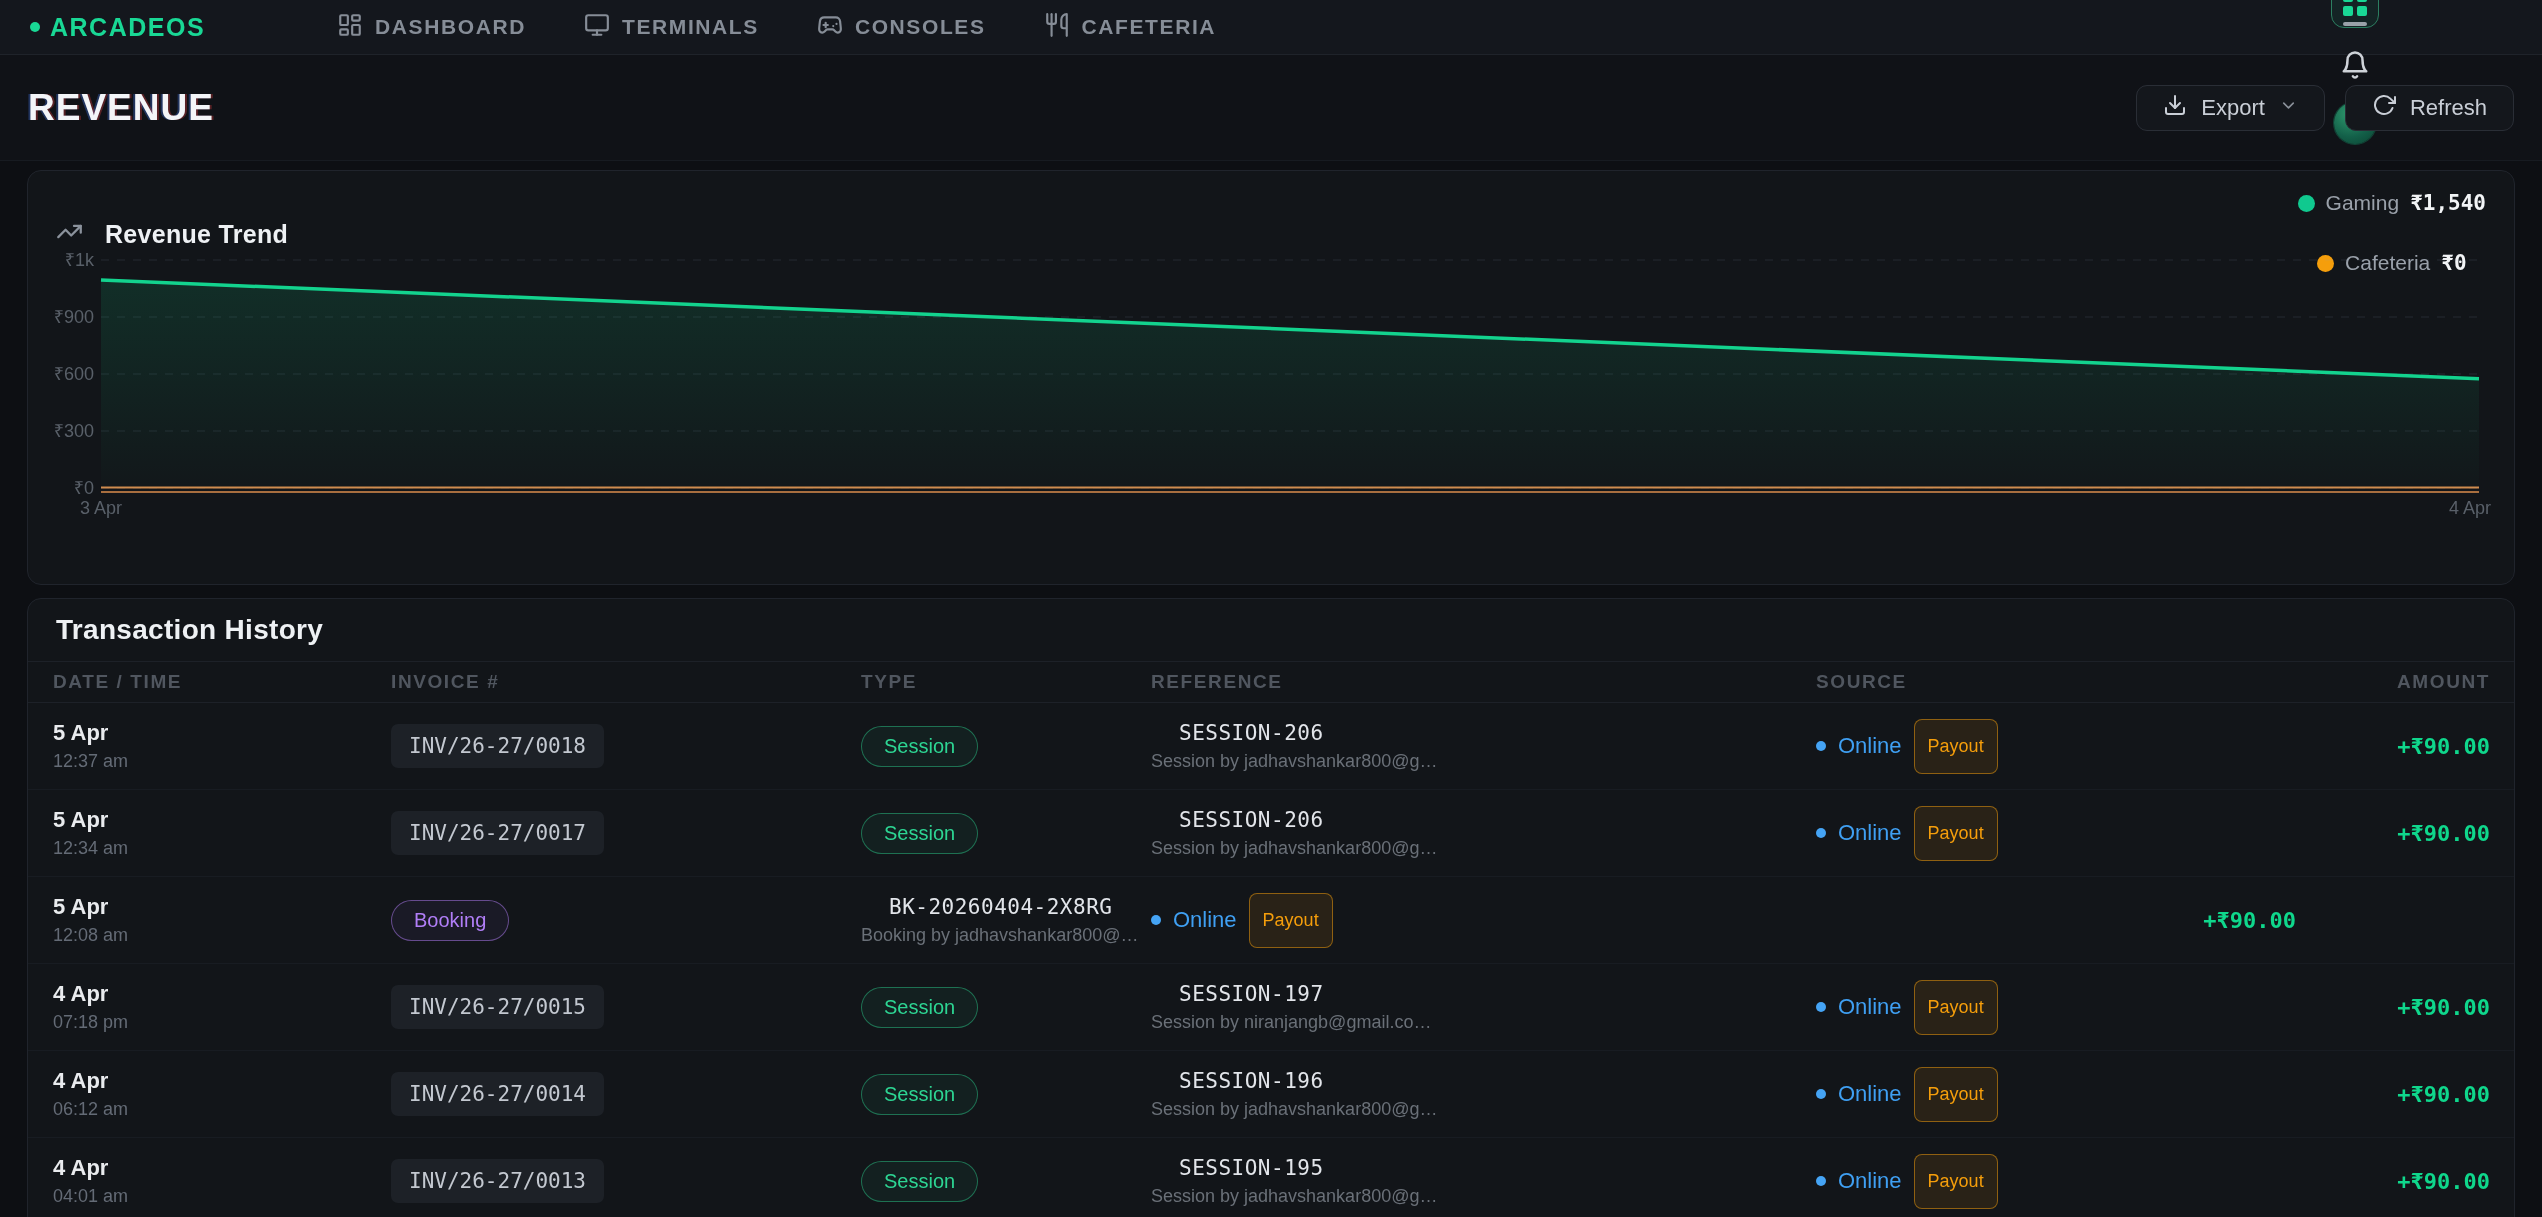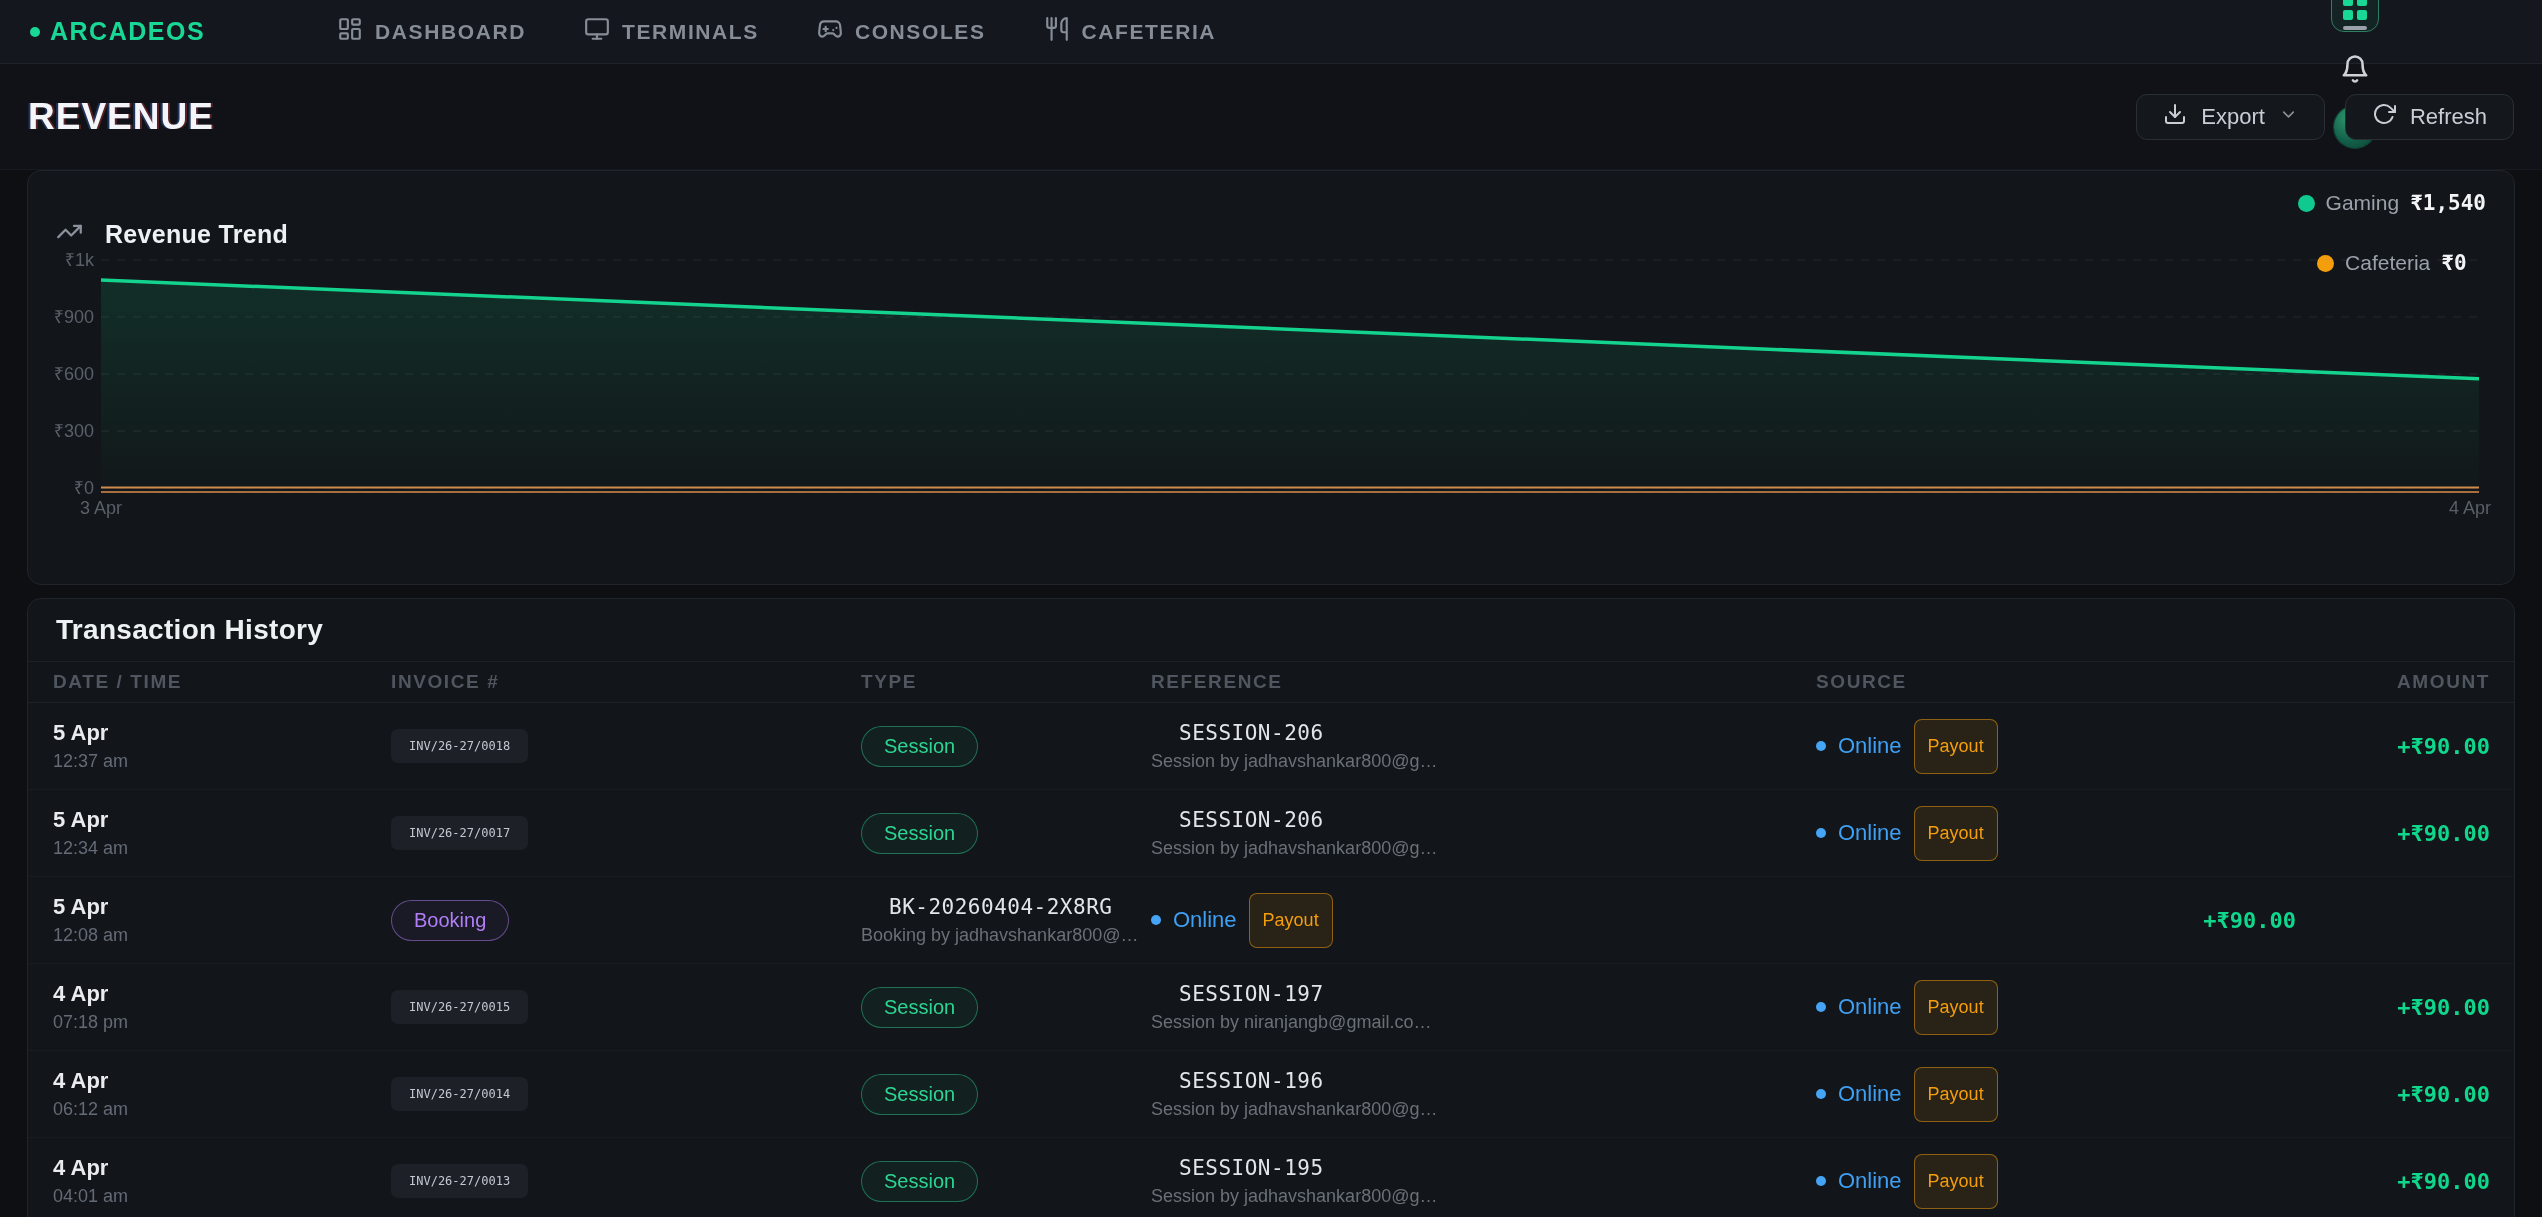--- a/index.html
+++ b/index.html
@@ -1,21 +1,21 @@
 <!DOCTYPE html>
 <html><head>
 <meta charset="utf-8">
 <style>
   * { margin:0; padding:0; box-sizing:border-box; }
   html,body { background:#0a0c0f; }
   body { width:2542px; height:1217px; overflow:hidden; font-family:"Liberation Sans", sans-serif; color:#e6e9ed; position:relative; }
   .page { position:absolute; inset:0; background:#0d0f13; }
 
   
-  .topbar { height:64px; background:#14171d; border-bottom:1px solid #1f232a; display:flex; align-items:center; padding:0 14px 0 30px; }
+  .topbar { height:55px; background:#14171d; border-bottom:1px solid #1f232a; display:flex; align-items:center; padding:0 14px 0 30px; }
   .brand { display:flex; align-items:center; gap:10px; color:#19d895; font-weight:700; font-size:25px; letter-spacing:1.5px; }
   .brand-dot { width:10px; height:10px; border-radius:50%; background:#19d895; }
   .nav { display:flex; align-items:center; gap:58px; margin-left:132px; }
   .nav-item { display:flex; align-items:center; gap:12px; color:#868d97; font-size:21px; font-weight:600; letter-spacing:1.6px; cursor:pointer; }
   .nav-item svg { width:26px; height:26px; stroke:#868d97; fill:none; stroke-width:2; stroke-linecap:round; stroke-linejoin:round; }
   .top-right { margin-left:auto; display:flex; align-items:center; gap:22px;flex-direction:column; }
   .venue-pill { display:flex; align-items:center; gap:13px; background:#1a1d23; border:1px solid #262a31; border-radius:11px; padding:10px 20px; font-size:21px; color:#c7ccd3; cursor:pointer; }
   .venue-dot { width:10px; height:10px; border-radius:50%; background:#19d895; }
   .venue-pill svg { width:20px; height:20px; stroke:#7d848e; fill:none; stroke-width:2.4; stroke-linecap:round; stroke-linejoin:round; }
   .grid-btn { position:relative; width:48px; height:48px; border-radius:13px; border:1px solid #2c7f61; background:rgba(25,216,149,0.07); display:flex; align-items:center; justify-content:center; cursor:pointer; }
@@ -53,21 +53,21 @@
   .table-panel { top:598px; height:640px; }
   .table-title-bar { padding:15px 28px; border-bottom:1px solid #1d2128; }
   .table-title { font-size:28px; font-weight:700; color:#eef1f4; letter-spacing:0.3px; }
   .thead, .trow { display:grid; grid-template-columns:338px 470px 290px 665px 480px 1fr; align-items:center; padding:0 24px 0 25px; }
   .thead { height:41px; border-bottom:1px solid #1d2128; }
   .th { font-size:19px; font-weight:600; color:#50565f; letter-spacing:1.6px; }
   .th.right, .td.right { text-align:right; }
   .trow { height:87px; border-bottom:1px solid #181c22; }
   .cell-date .d1 { font-size:22px; font-weight:700; color:#e9ebee; }
   .cell-date .d2 { font-size:18px; color:#646b76; margin-top:5px; }
-  .chip-invoice { display:inline-block; font-family:"DejaVu Sans Mono", monospace; font-size:12px; color:#c3c8d0; background:#1d2127; border-radius:7px; padding:10px 18px; }
+  .chip-invoice { display:inline-block; font-family:"DejaVu Sans Mono", monospace; font-size:21px; color:#c3c8d0; background:#1d2127; border-radius:7px; padding:10px 18px; }
   .pill-type { display:inline-block; font-size:20px; padding:8px 22px; border-radius:999px; }
   .pill-type.session { color:#2dd593; border:1px solid rgba(45,213,147,0.45); background:rgba(45,213,147,0.06); }
   .pill-type.booking { color:#b17ef7; border:1px solid rgba(177,126,247,0.5); background:rgba(177,126,247,0.06); }
   .cell-ref .r1 { font-family:"DejaVu Sans Mono", monospace; font-size:21px; color:#e2e5ea; letter-spacing:0.5px;margin-left:28px; }
   .cell-ref .r2 { font-size:18px; color:#6a7078; margin-top:6px; }
   .cell-src { display:flex; align-items:center; gap:12px; }
   .src-dot { width:10px; height:10px; border-radius:50%; background:#45a4f5; }
   .src-label { font-size:22px; color:#3f9ff2; }
   .tag-payout { font-size:18px; color:#f59e0b; background:rgba(245,158,11,0.10); border:1px solid rgba(245,158,11,0.5); border-radius:8px; padding:16px 13px; }
   .cell-amt { font-family:"DejaVu Sans Mono", monospace; font-size:22px; font-weight:700; color:#0fd78c; }

